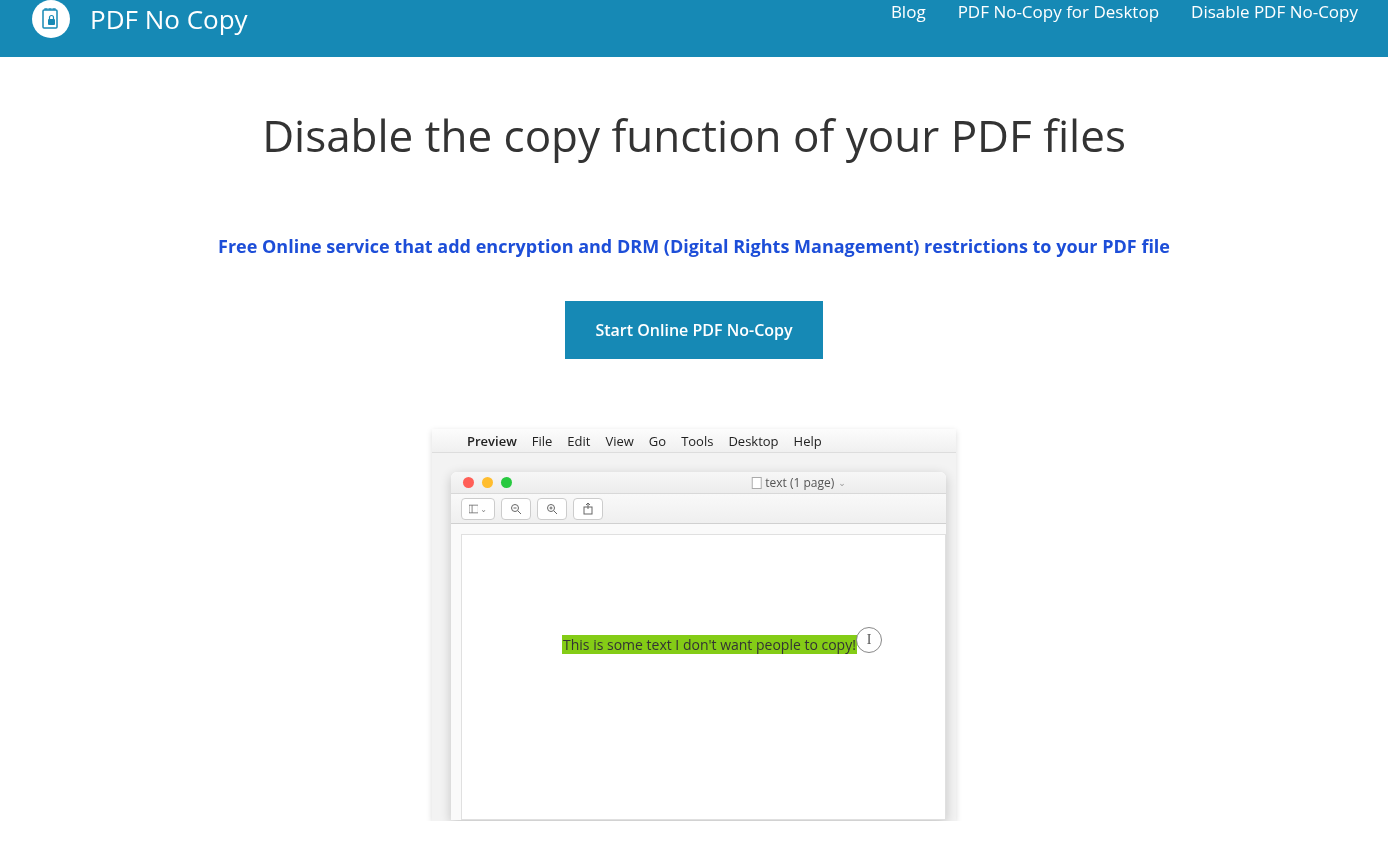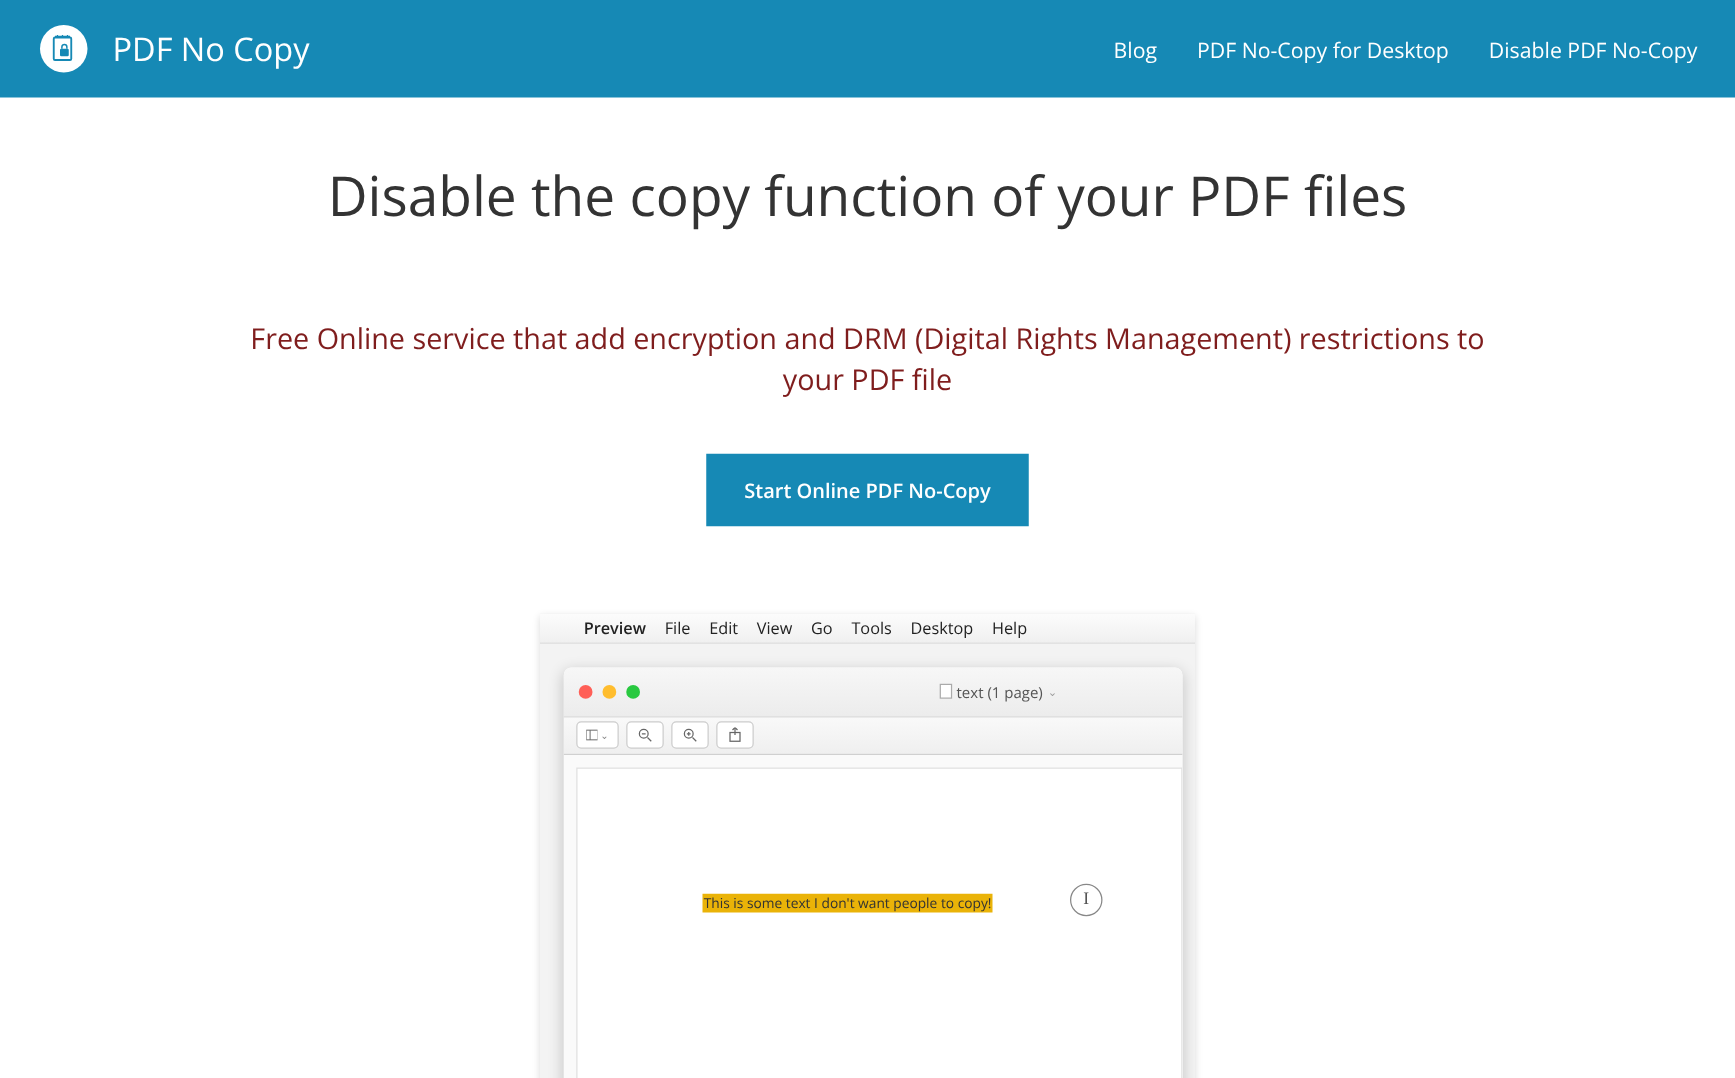--- a/index.html
+++ b/index.html
@@ -8,23 +8,23 @@
       box-sizing: border-box;
     }
 
     body {
       font-family: 'Segoe UI', 'Open Sans', -apple-system, sans-serif;
       background: #ffffff;
     }
 
     .header {
       background: #1689b5;
-      height: 78px;
-      display: flex;
-      align-items: center;
+      height: 57px;
+      display: flex;
+      align-items: flex-start;
       justify-content: space-between;
       padding: 0 30px 0 32px;
     }
 
     .brand {
       display: flex;
       align-items: center;
       gap: 20px;
     }
 
@@ -68,23 +68,23 @@
     }
 
     .title {
       font-size: 44px;
       font-weight: 400;
       color: #333;
       margin-bottom: 68px;
     }
 
     .subtitle {
-      font-size: 23px;
-      font-weight: 400;
-      color: #7f1d1d;
+      font-size: 18px;
+      font-weight: 700;
+      color: #1d4ed8;
       line-height: 1.45;
       max-width: 1020px;
       margin: 0 auto 42px;
     }
 
     .cta-button {
       background: #1689b5;
       color: white;
       border: none;
       padding: 18px 30px;
@@ -133,21 +133,21 @@
     .app-window {
       margin: 19px 0 0 19px;
       width: 495px;
       background: white;
       border-radius: 6px 6px 0 0;
       box-shadow: 0 3px 12px rgba(0,0,0,0.2);
       overflow: hidden;
     }
 
     .titlebar {
-      height: 40px;
+      height: 22px;
       background: linear-gradient(#f7f7f7, #ececec);
       display: flex;
       align-items: center;
       padding: 0 12px;
       position: relative;
       border-bottom: 1px solid #d8d8d8;
     }
 
     .traffic {
       display: flex;
@@ -218,23 +218,23 @@
       width: 100%;
       height: 100%;
       border: 1px solid #e0e0e0;
       position: relative;
     }
 
     .doc-text {
       position: absolute;
       top: 100px;
       left: 100px;
-      font-size: 11px;
+      font-size: 14px;
       color: #333;
-      background: #eab308;
+      background: #84cc16;
       padding: 0 1px;
     }
 
     .cursor-circle {
       position: absolute;
       top: 92px;
       left: 394px;
       width: 26px;
       height: 26px;
       border: 1.5px solid #888;

